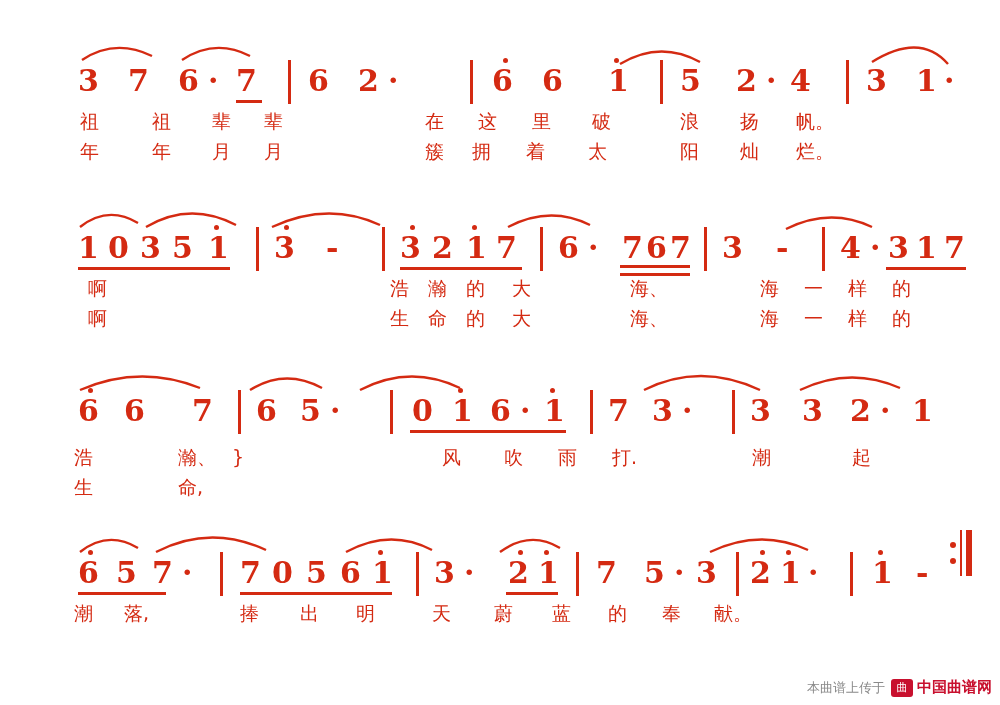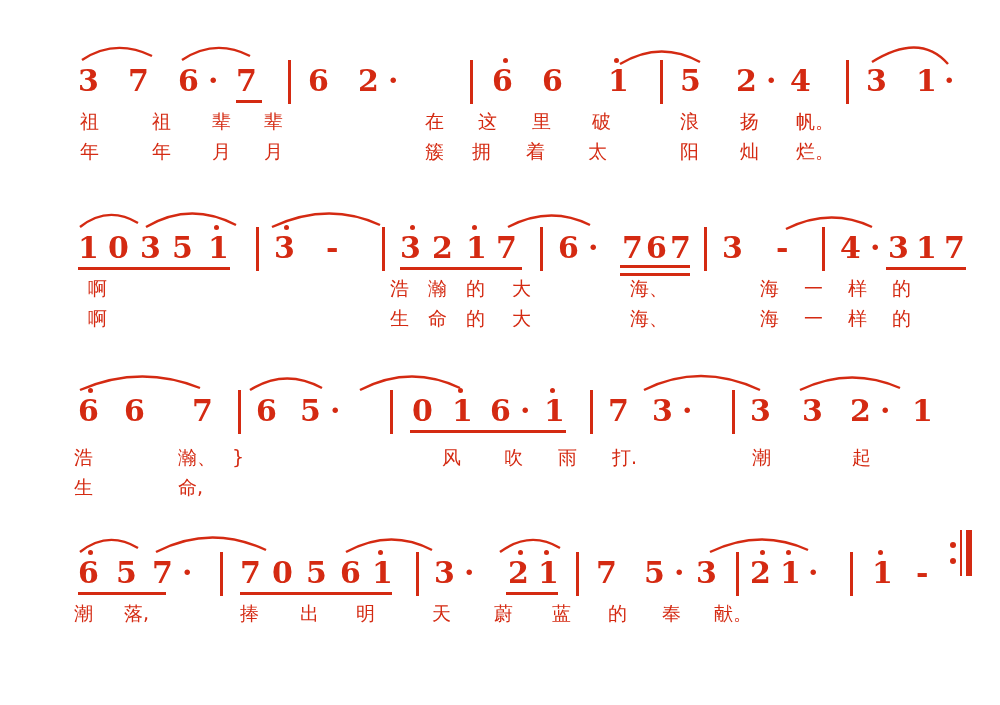--- a/index.html
+++ b/index.html
@@ -448,14 +448,21 @@
       <span class="ly" style="left:296px;">明</span>
       <span class="ly" style="left:372px;">天</span>
       <span class="ly" style="left:434px;">蔚</span>
       <span class="ly" style="left:492px;">蓝</span>
       <span class="ly" style="left:548px;">的</span>
       <span class="ly" style="left:602px;">奉</span>
       <span class="ly" style="left:654px;">献。</span>
     </div>
   </div>
 
+  <div class="footer">
+    <span class="txt">本曲谱上传于</span>
+    <span class="logo">
+      <span class="logomark">曲</span>
+      <span class="logotext">中国曲谱网</span>
+    </span>
+  </div>
 
 </div>
 
 </body></html>

